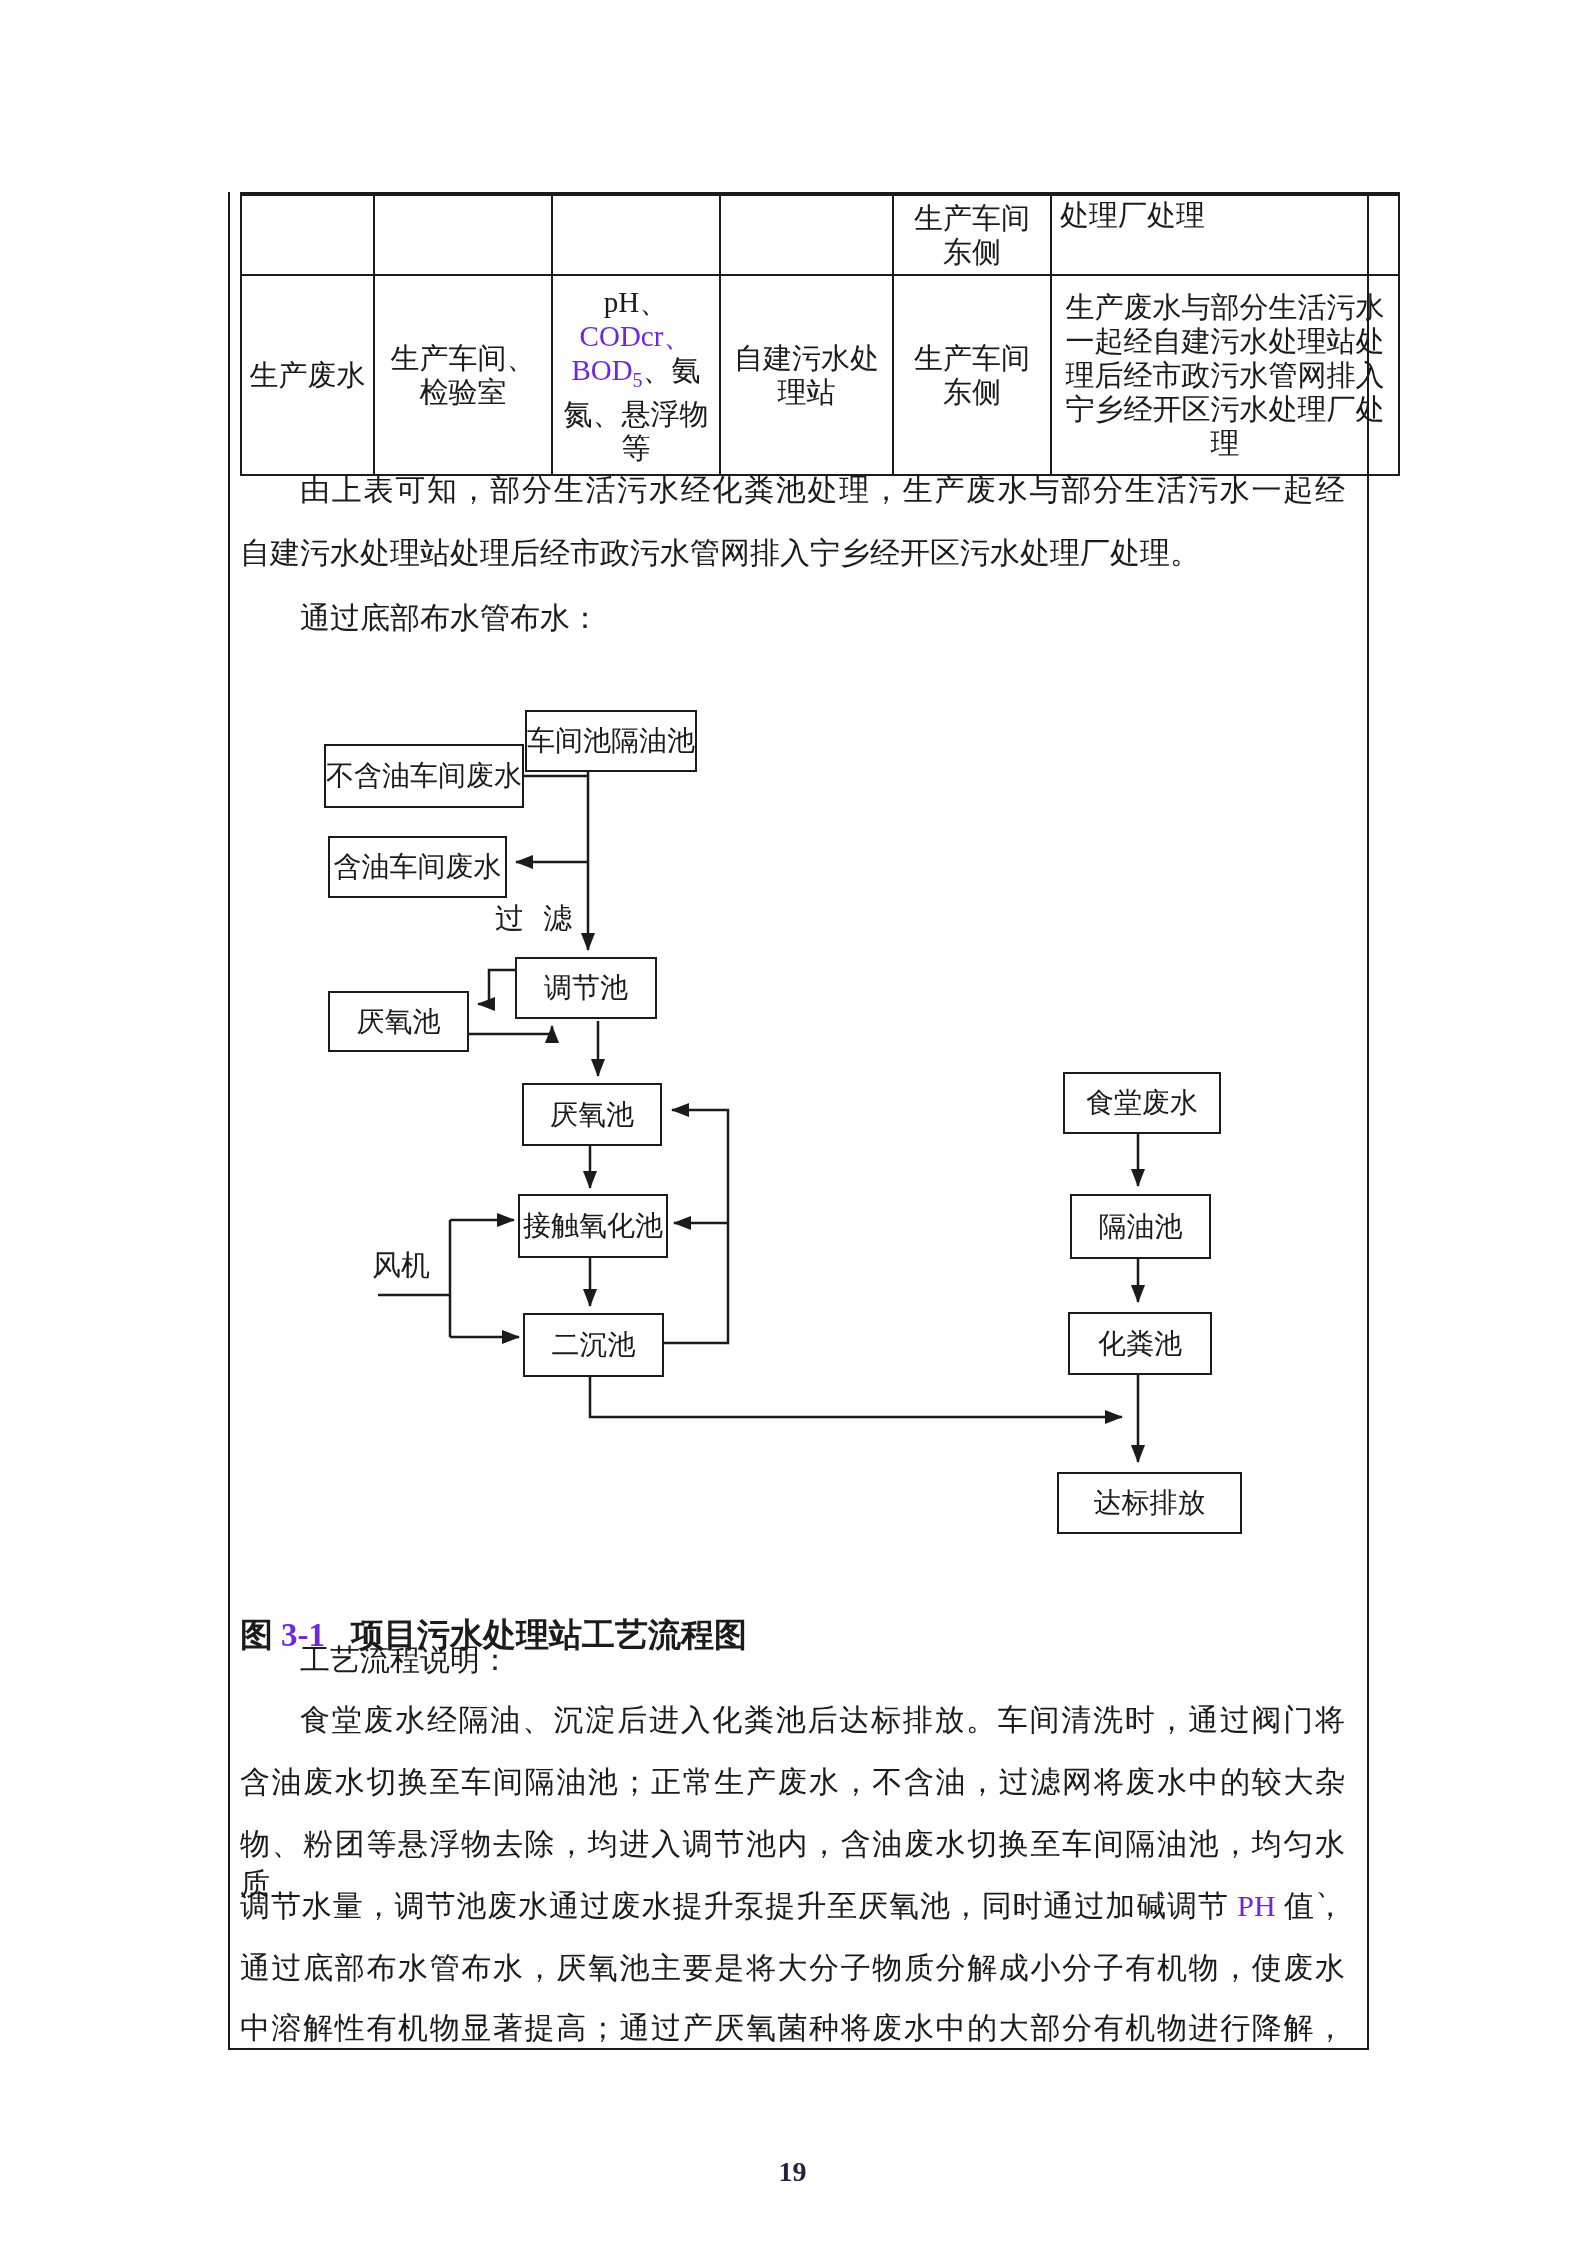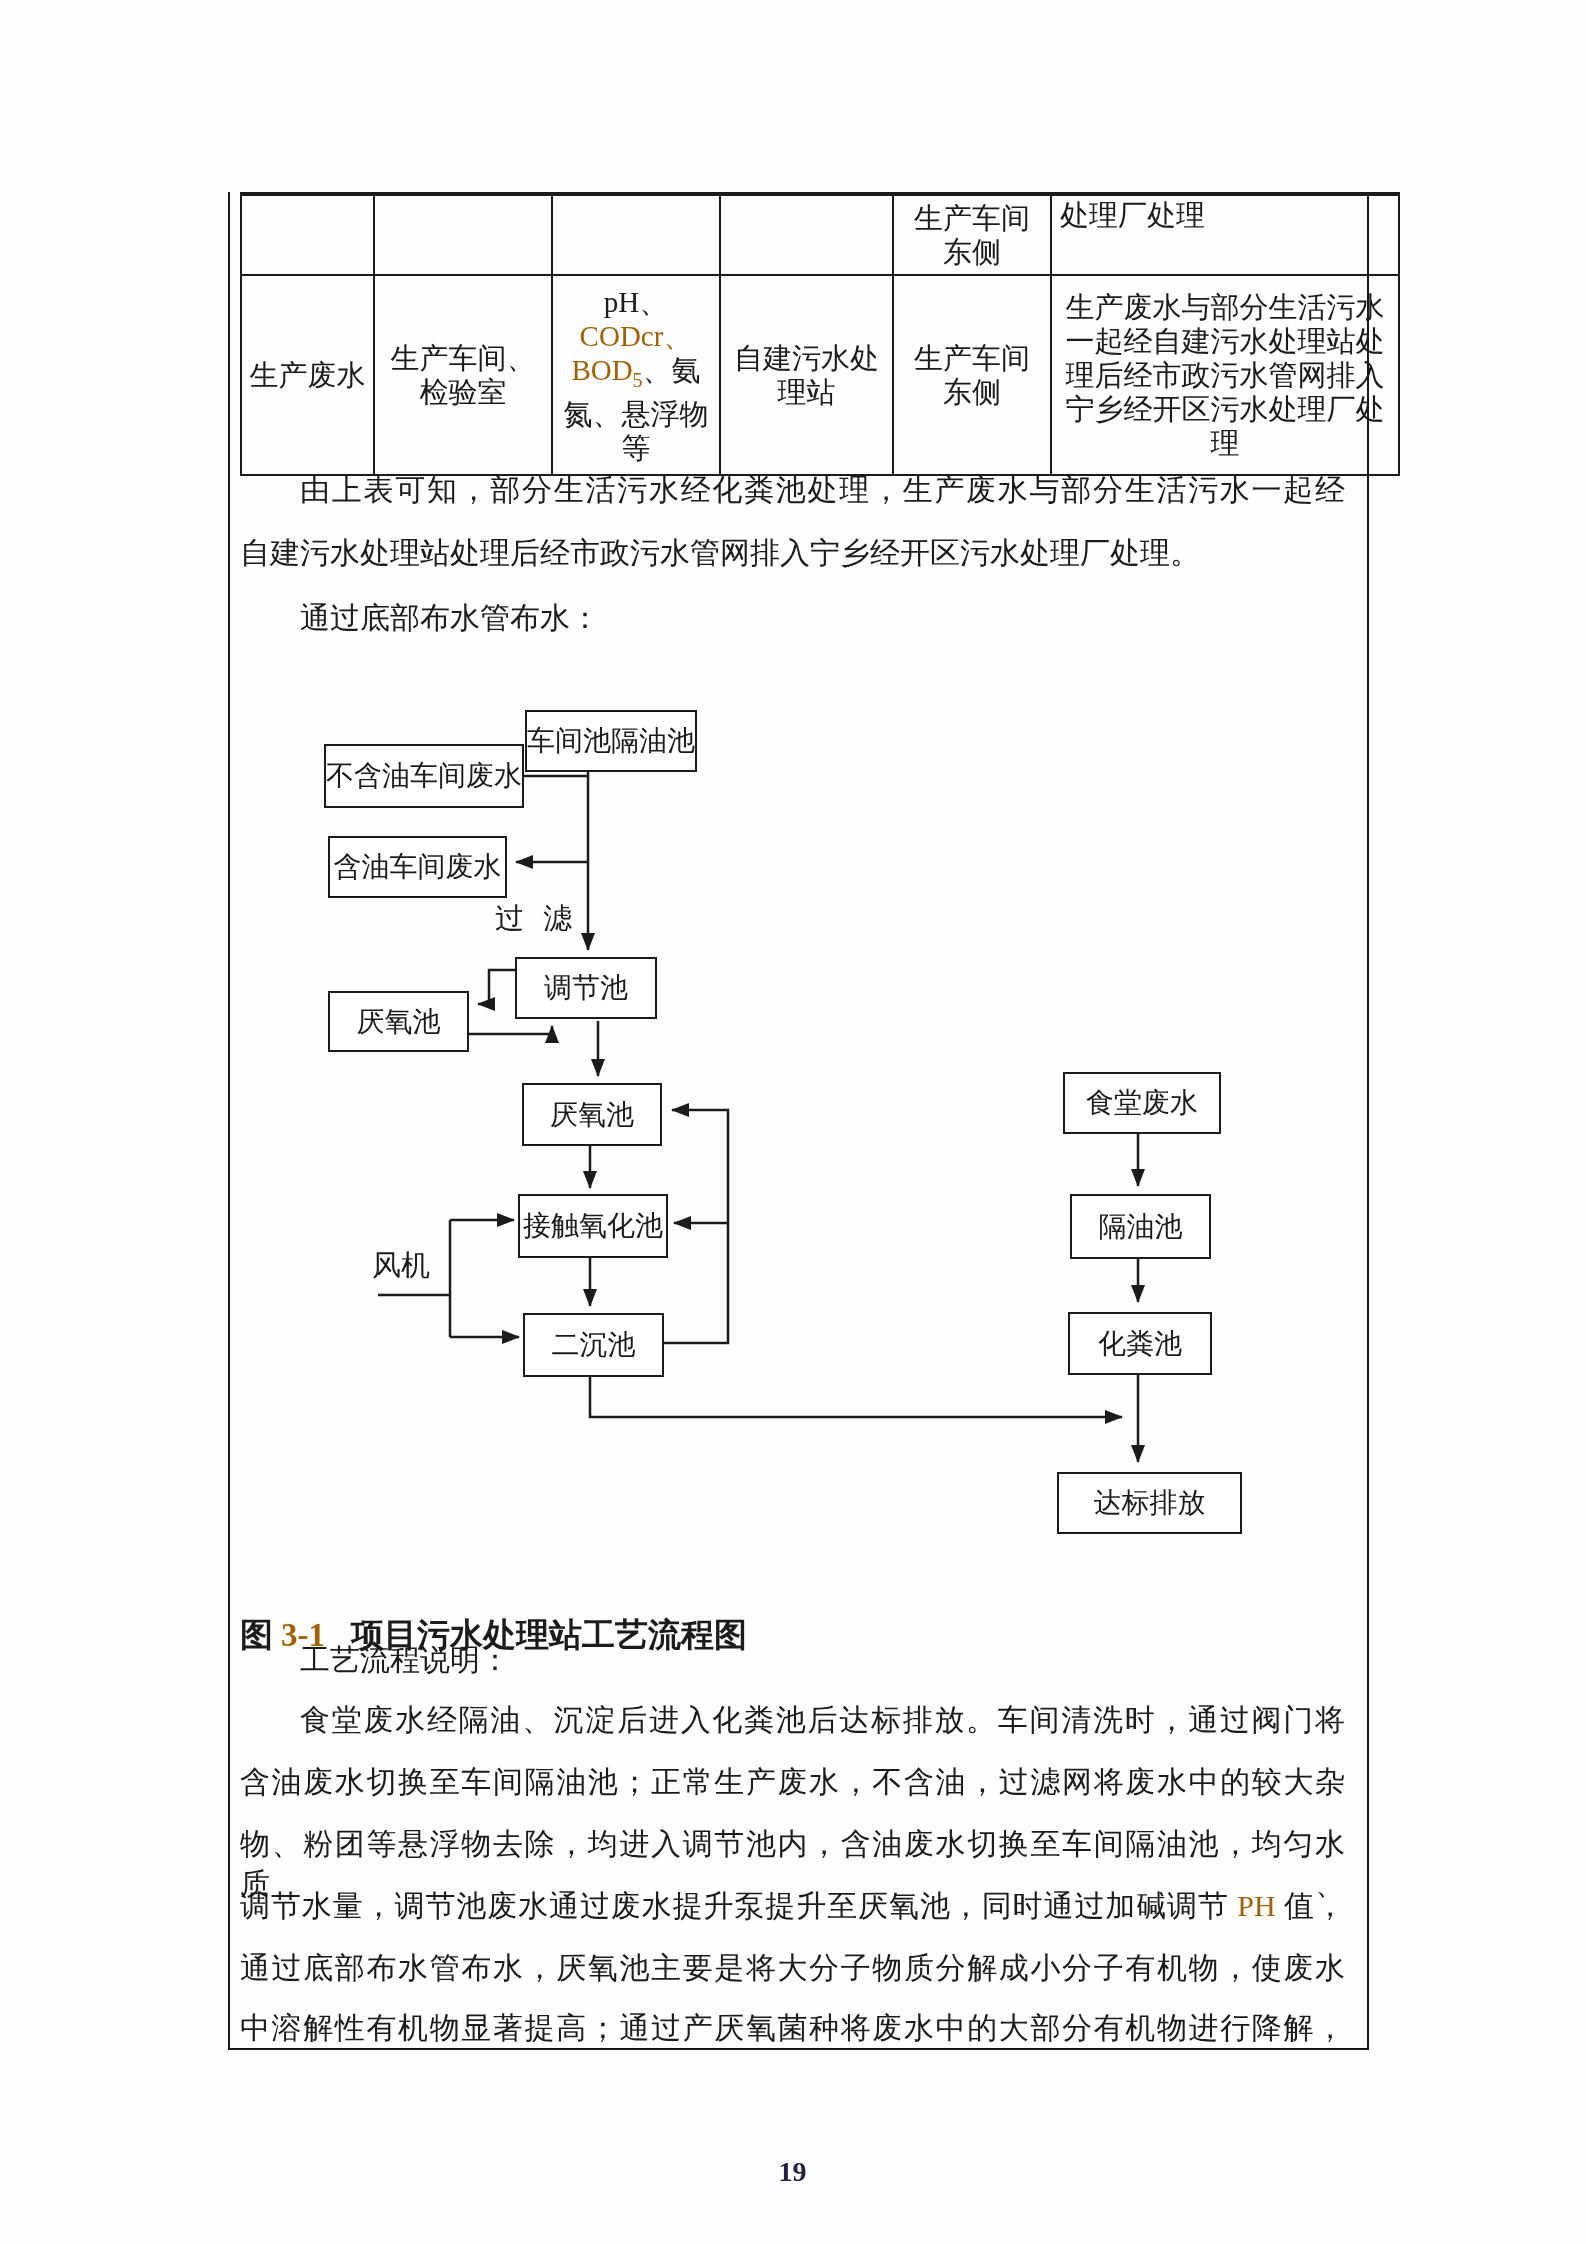--- a/index.html
+++ b/index.html
@@ -9,21 +9,21 @@
   .content-frame{position:absolute;left:228px;top:192px;width:1137px;height:1856px;
     border-left:2px solid #1b1b1b;border-right:2px solid #1b1b1b;border-bottom:2px solid #1b1b1b;}
   
   .toptable{position:absolute;left:240px;top:192px;border-collapse:collapse;table-layout:fixed;}
   .toptable td{border:2px solid #1b1b1b;font-size:29px;line-height:34px;text-align:center;vertical-align:middle;padding:2px 3px;}
   .toptable tr.r1 td{border-top:4px solid #1b1b1b;}
   .toptable td.pre{white-space:pre-line;}
   .toptable td.tl{text-align:left;vertical-align:top;padding-left:8px;}
   .c1{width:125px}.c2{width:170px}.c3{width:160px}.c4{width:165px}.c5{width:150px}.c6{width:335px}
   .r1 td{height:74px}.r2 td{height:194px}
-  .blue{color:#a16207;}
+  .blue{color:#6d28d9;}
   sub{font-size:20px;}
   
   .bodyline{position:absolute;left:240px;width:1105px;font-size:30px;line-height:40px;
     text-align:justify;text-justify:inter-character;}
   .jfull{text-align-last:justify;}
   .jleft{text-align-last:left;}
   .ind{text-indent:60px;}
   
   .fbox{position:absolute;border:2px solid #1b1b1b;background:#fff;display:flex;align-items:center;justify-content:center;font-size:28px;text-align:left;}
   #b-grease-pit{left:525px;top:710px;width:168px;height:58px;}

